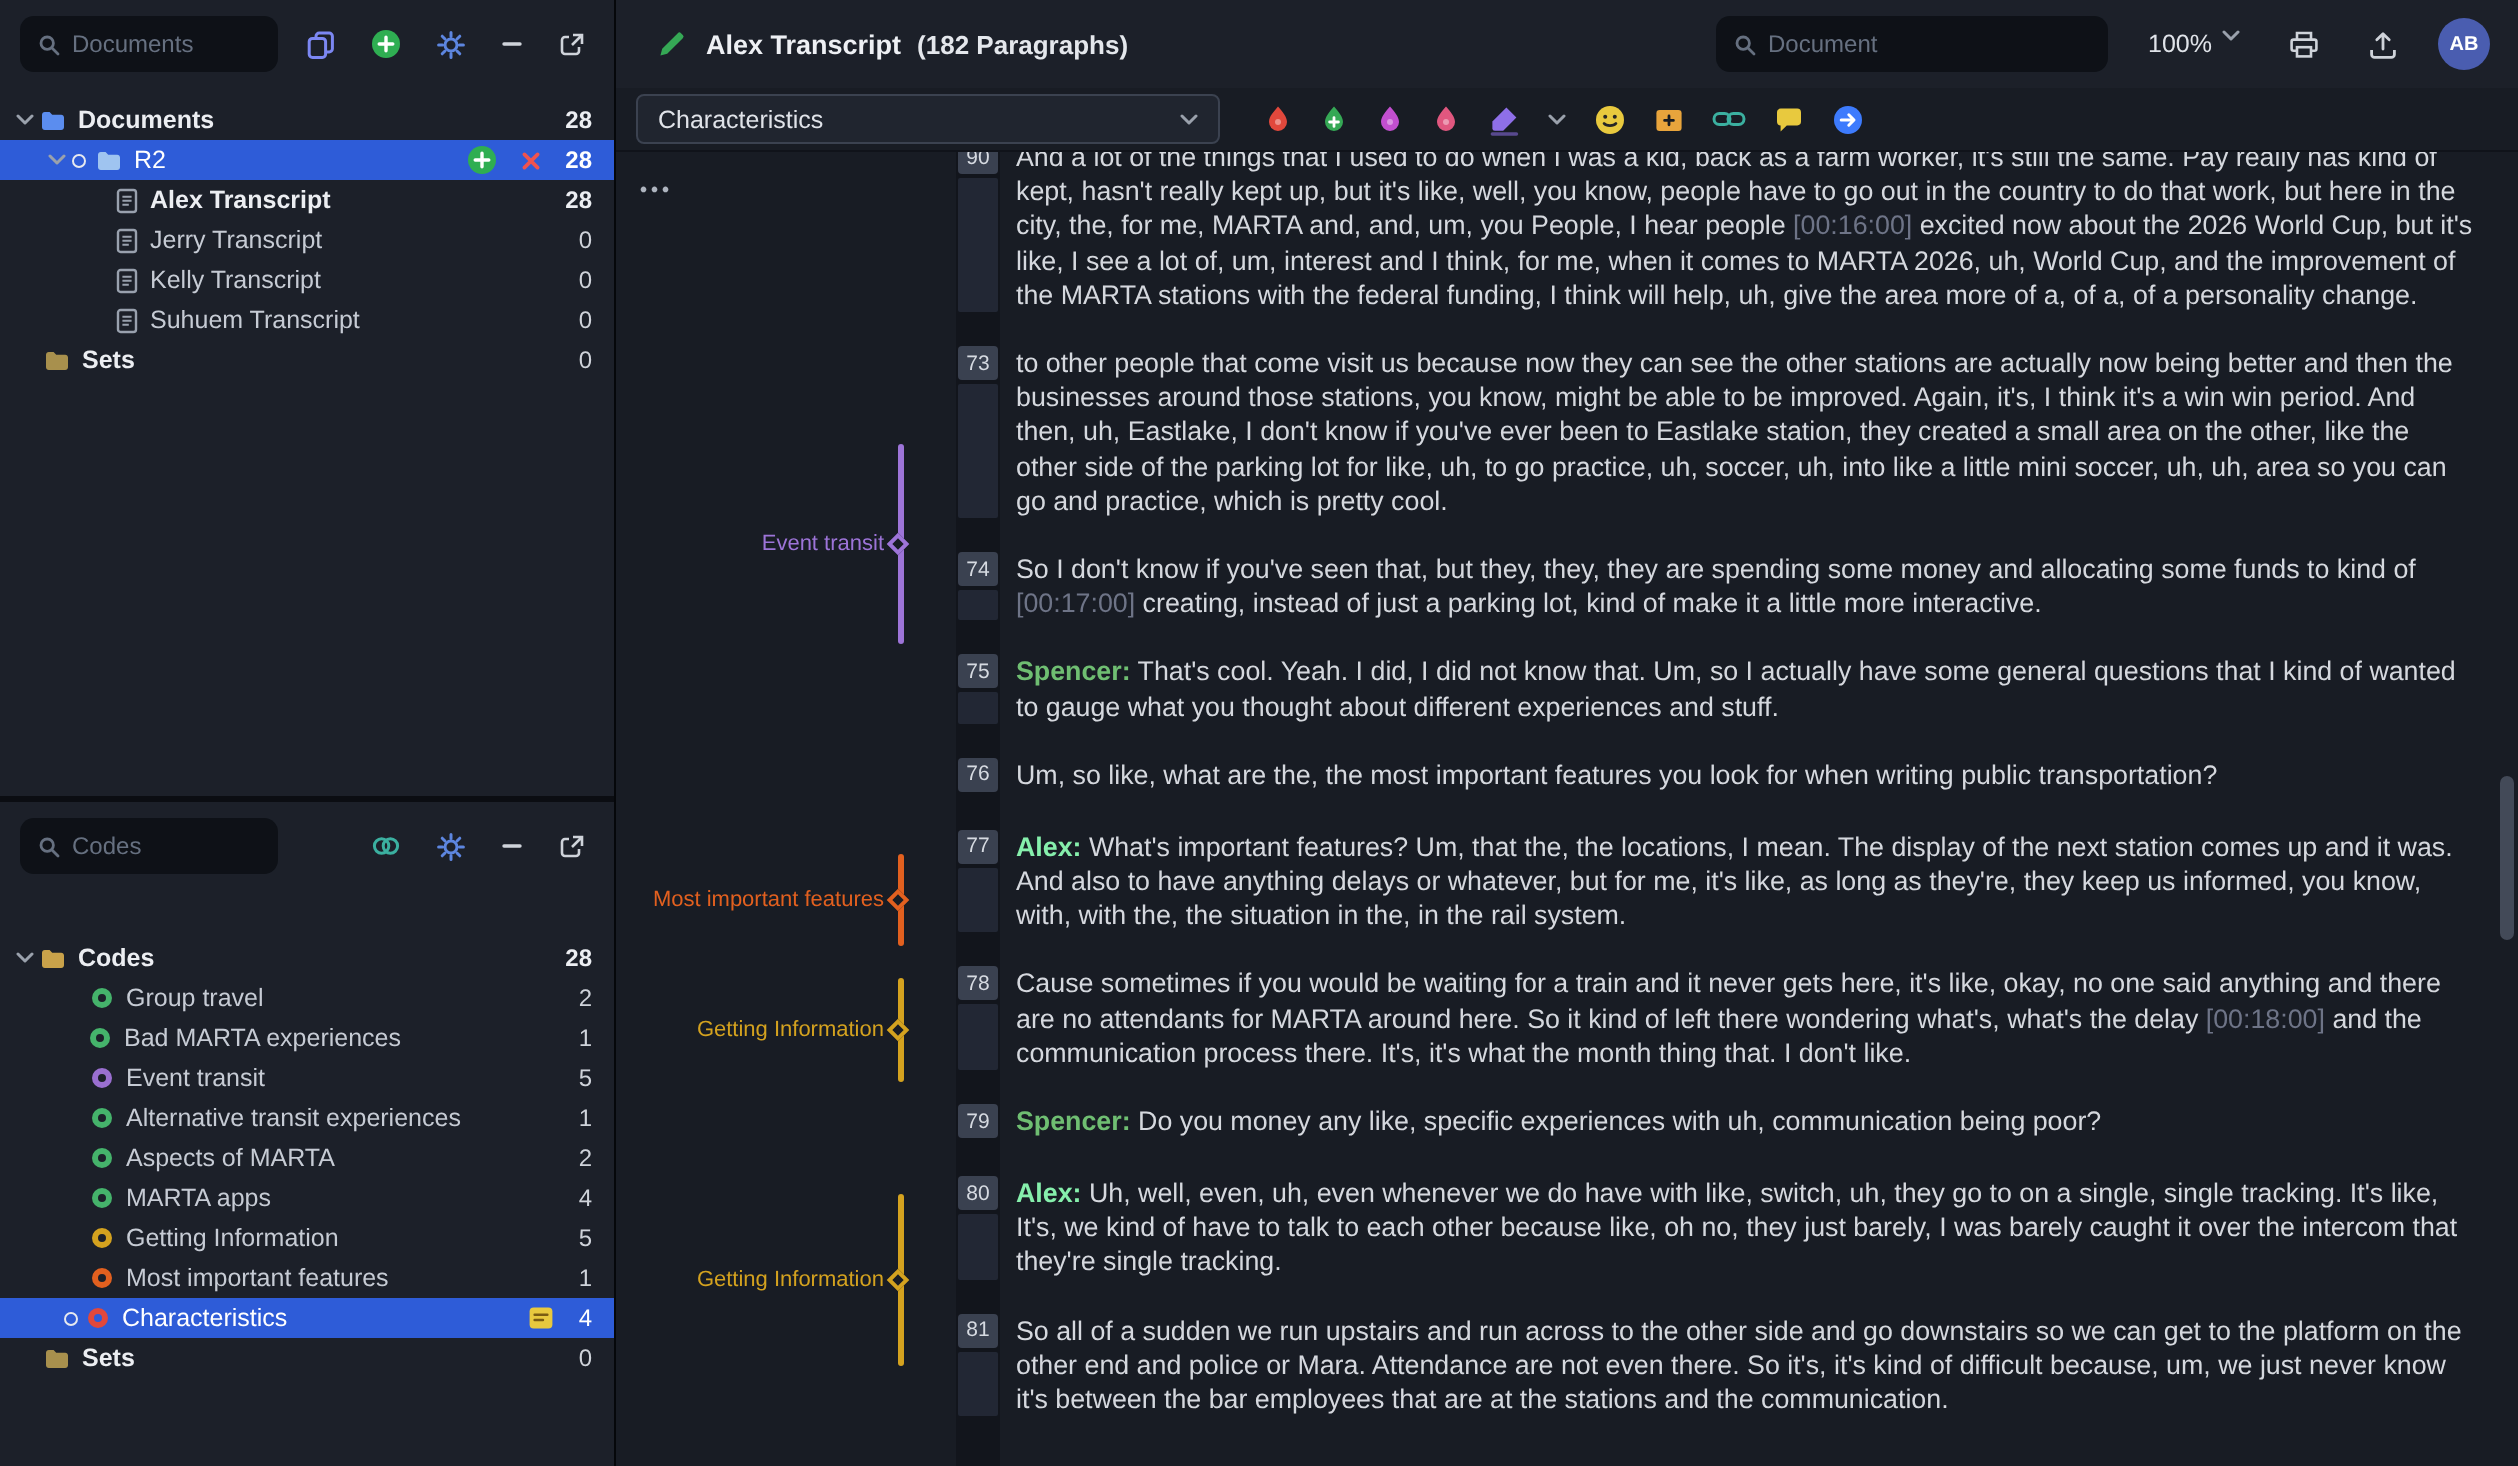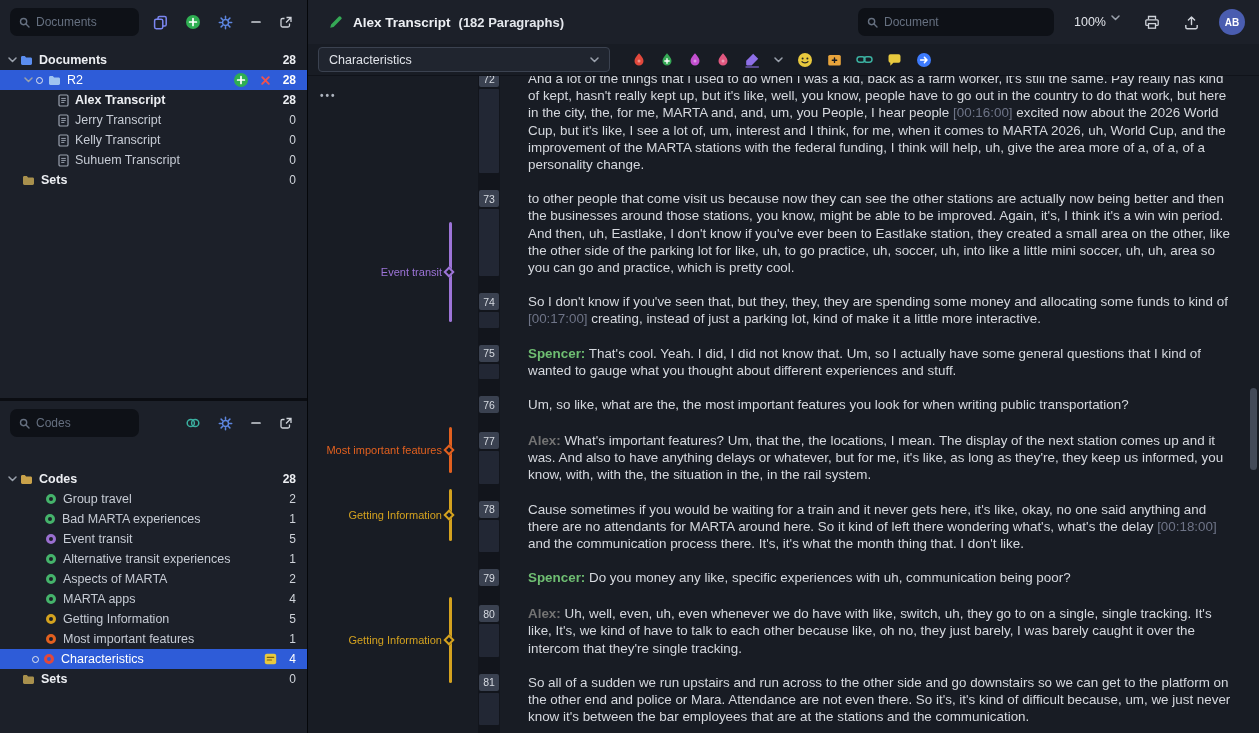--- a/index.html
+++ b/index.html
@@ -51,24 +51,24 @@
 .more-dots{position:absolute;left:12px;top:14px;color:#aeb4bf;font-size:10px;letter-spacing:2px;font-weight:700}
 .mline{position:absolute;width:3px;left:141px;border-radius:2px}
 .mdiamond{position:absolute;left:137px;width:8px;height:8px;background:#181c24;border:2px solid #fff;transform:translateY(-50%) rotate(45deg)}
 .mlabel{position:absolute;right:36px;transform:translateY(-50%);font-size:11px;white-space:nowrap}
 .paragraphs{position:absolute;left:170px;right:0;top:0;bottom:0;padding-right:22px;overflow:hidden;z-index:1}
 .para{display:flex;margin-bottom:17px}
 .para:first-child{margin-top:-6px}
 .numcell{width:22px;flex:0 0 22px;display:flex;flex-direction:column;align-items:center}
 .numbox{width:20px;height:17px;flex:0 0 17px;background:#3a4150;border-radius:2px;display:flex;align-items:center;justify-content:center;font-size:10.5px;color:#d6dae1}
 .numbar{width:20px;flex:1;margin-top:2px;background:#222734;border-radius:1px}
-.ptext{padding-left:28px;font-size:13.4px;line-height:17.2px;color:#d5d8de}
+.ptext{padding-left:8px;font-size:13.4px;line-height:17.2px;color:#d5d8de}
 .seg-ts{color:#6e7487}
 .seg-spencer{color:#6fbe72;font-weight:700}
-.seg-alex{color:#737373;font-weight:700}
+.seg-alex{color:#86efac;font-weight:700}
 .vscroll{position:absolute;right:1px;top:0;bottom:0;width:9px;z-index:3}
 .vthumb{position:absolute;left:1px;width:7px;top:312px;height:82px;background:#434a58;border-radius:4px}
 </style>
 </head>
 <body>
 
 <div class="app">
 
   <aside class="sidebar">
     <section class="panel docs-panel">
@@ -464,21 +464,21 @@
           <div class="mline" style="top: 413px; height: 52px; background: rgb(212, 162, 31);"></div>
           <div class="mdiamond" style="top: 439px; border-color: rgb(212, 162, 31);"></div>
           <div class="mlabel" style="top: 439px; color: rgb(212, 162, 31);">Getting Information</div>
           <div class="mline" style="top: 521px; height: 86px; background: rgb(212, 162, 31);"></div>
           <div class="mdiamond" style="top: 564px; border-color: rgb(212, 162, 31);"></div>
           <div class="mlabel" style="top: 564px; color: rgb(212, 162, 31);">Getting Information</div>
         </div>
       <div class="paragraphs" id="paragraphs">
           <div class="para">
             <div class="numcell">
-              <div class="numbox">72</div>
+              <div class="numbox">90</div>
               <div class="numbar"></div>
             </div>
             <div class="ptext"><span>And a lot of the things that I used to do when I was a kid, back as a farm worker, it's still the same. Pay really has kind of kept, hasn't really kept up, but it's like, well, you know, people have to go out in the country to do that work, but here in the city, the, for me, MARTA and, and, um, you People, I hear people </span><span class="seg-ts">[00:16:00]</span><span> excited now about the 2026 World Cup, but it's like, I see a lot of, um, interest and I think, for me, when it comes to MARTA 2026, uh, World Cup, and the improvement of the MARTA stations with the federal funding, I think will help, uh, give the area more of a, of a, of a personality change.</span></div>
           </div>
           <div class="para">
             <div class="numcell">
               <div class="numbox">73</div>
               <div class="numbar"></div>
             </div>
             <div class="ptext"><span>to other people that come visit us because now they can see the other stations are actually now being better and then the businesses around those stations, you know, might be able to be improved. Again, it's, I think it's a win win period. And then, uh, Eastlake, I don't know if you've ever been to Eastlake station, they created a small area on the other, like the other side of the parking lot for like, uh, to go practice, uh, soccer, uh, into like a little mini soccer, uh, uh, area so you can go and practice, which is pretty cool.</span></div>

